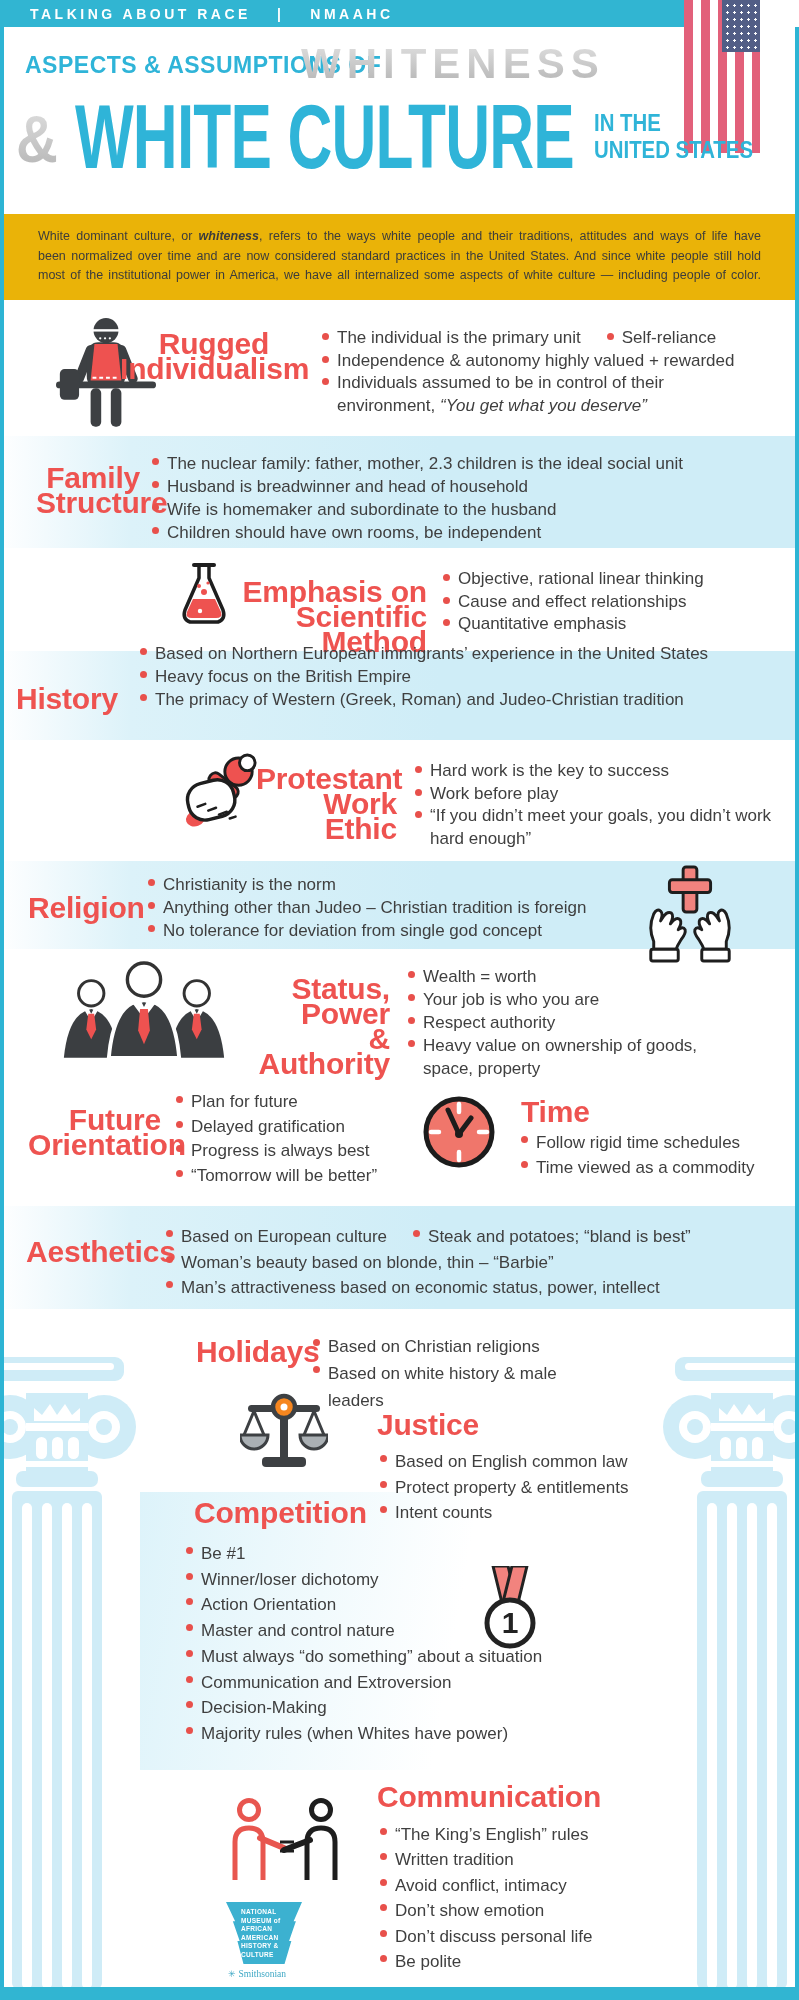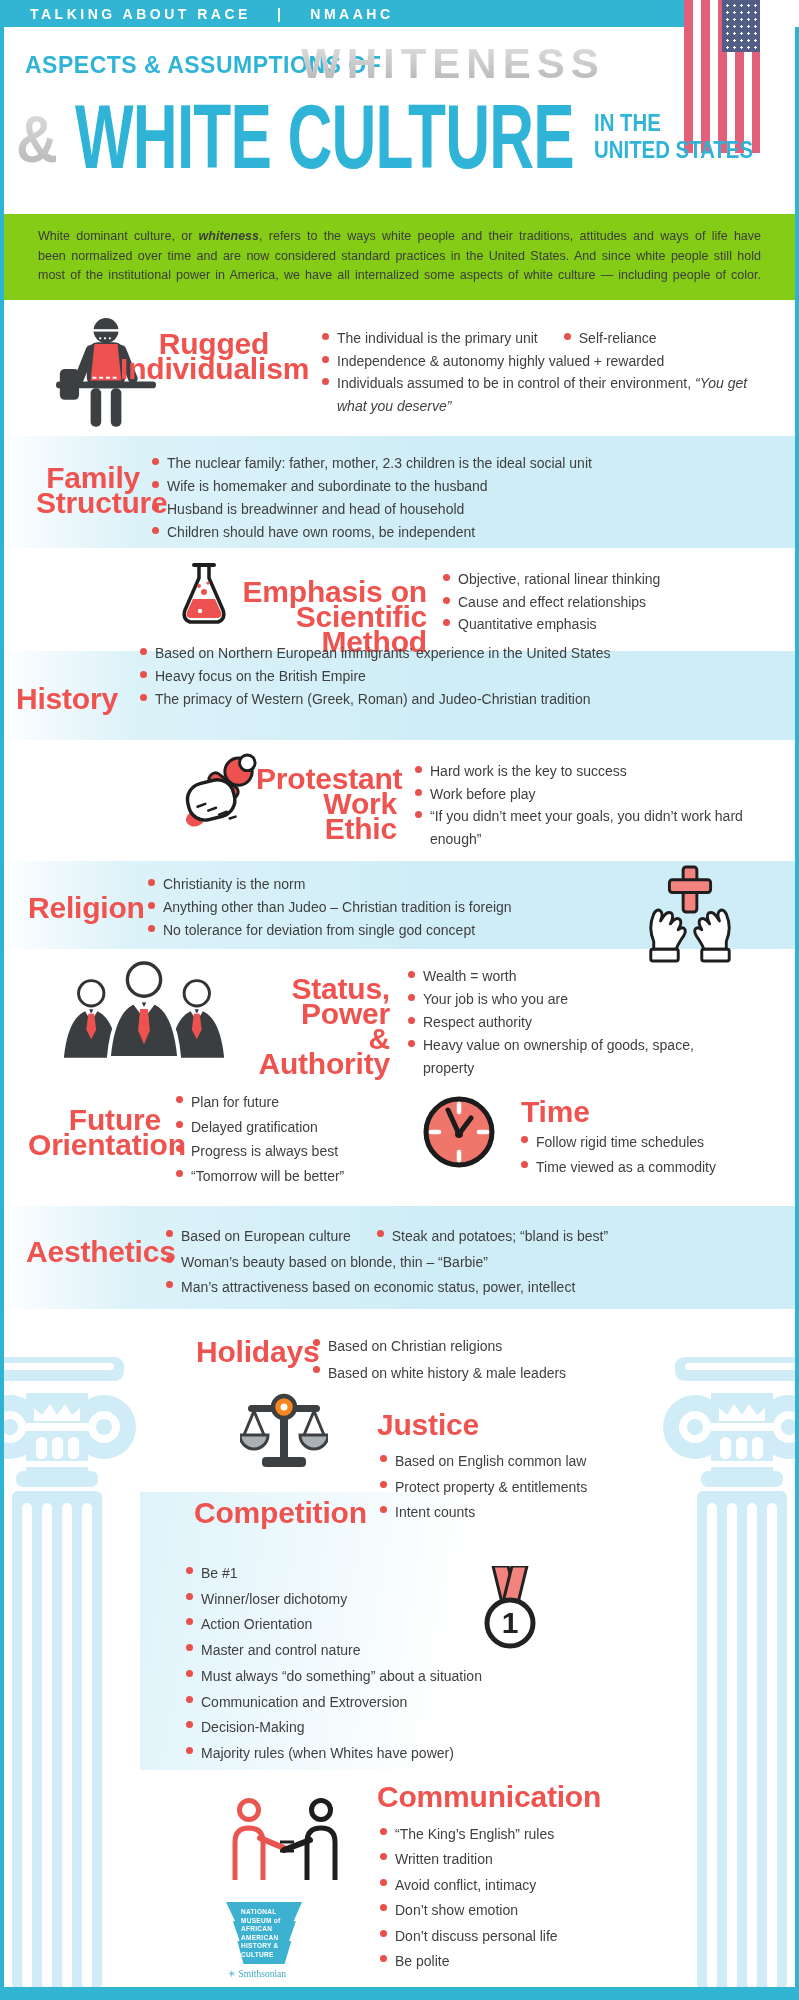--- a/index.html
+++ b/index.html
@@ -26,28 +26,28 @@
   @supports ((-webkit-background-clip:text) or (background-clip:text)) {
     .t-ghost,.t-amp { background:linear-gradient(#e2e2e2,#b2b2b2);
       -webkit-background-clip:text; background-clip:text; color:transparent; }
   }
   .t-main { left:75px; top:92px; color:#2fb4d8; font-weight:800; font-size:74px; line-height:1;
     letter-spacing:-1px; transform:scale(0.84,1.22); transform-origin:top left; white-space:nowrap; }
   .t-right { left:594px; top:109px; color:#2fb4d8; font-weight:800; font-size:24px; line-height:27px;
     transform:scaleX(0.85); transform-origin:top left; white-space:nowrap; }
 
   
-  .intro { left:4px; top:214px; width:791px; height:86px; background:#84cc16;
+  .intro { left:4px; top:214px; width:791px; height:86px; background:#eab308;
     padding:13px 34px 0 34px; font-size:12.5px; line-height:19.5px; color:#3c3c3c; }
   .intro .iline { text-align:justify; text-align-last:justify; }
 
   
   .band { left:4px; width:791px; background:linear-gradient(90deg,#fdfeff 0%,#dcf2f9 16%,#cfedf7 55%); }
   .h-red { color:#ee5350; font-weight:bold; font-size:30px; line-height:25px; letter-spacing:-0.2px; }
-  .blist { list-style:none; font-size:14px; color:#3f3f3f; }
+  .blist { list-style:none; font-size:17px; color:#3f3f3f; }
   .blist li { position:relative; padding-left:15px; }
   .blist li.dot::before, .blist .pair-item::before {
     content:""; position:absolute; left:0; top:6px; width:7px; height:7px;
     border-radius:50%; background:#e8504b; }
   .blist li.pair { display:flex; gap:26px; padding-left:0; }
   .blist .pair-item { position:relative; padding-left:15px; }
   .quote-i { font-style:italic; }
 
   .bottombar { left:0; top:1987px; width:799px; height:13px; background:#31b5d2; }
   .edge { top:27px; width:4px; height:1973px; background:#2db4d4; }
@@ -95,21 +95,21 @@
   .hol-head { left:196px; top:1339px; width:100px; text-align:right; }
   .hol-list { left:313px; top:1333px; width:300px; line-height:27px; }
 
   .justice-icon { left:240px; top:1389px; }
   .justice-head { left:377px; top:1412px; }
   .justice-list { left:380px; top:1449px; width:290px; line-height:25.5px; }
 
   .comp-grad { left:140px; top:1492px; width:405px; height:278px;
     background:linear-gradient(100deg,#ddf3fa 0%, rgba(255,255,255,0) 75%); }
   .comp-head { left:194px; top:1500px; }
-  .comp-list { left:186px; top:1541px; width:380px; line-height:25.7px;margin-top:20px; }
+  .comp-list { left:186px; top:1541px; width:380px; line-height:25.7px; }
   .medal-icon { left:481px; top:1566px; }
 
   .comm-head { left:377px; top:1784px; }
   .comm-icon { left:222px; top:1798px; }
   .comm-list { left:380px; top:1822px; width:262px; line-height:25.4px; }
 
   
   .logo { left:226px; top:1902px; width:76px; }
   .logo .keystone { width:76px; height:62px; background:#3cb1d0; color:#fff;
     clip-path:polygon(0 0,100% 0,89% 31%,92% 31%,83% 63%,86% 63%,77% 100%,23% 100%,15% 63%,18% 63%,9% 31%,12% 31%);
@@ -216,22 +216,22 @@
       <span>Individuals assumed to be in control of their environment,</span> <span class="quote-i">“You get what you deserve”</span>
     </li>
   </ul>
 
   <div class="abs family-head h-red">
     <div>Family</div>
       <div>Structure</div>
   </div>
   <ul class="abs blist family-list">
     <li class="dot">The nuclear family: father, mother, 2.3 children is the ideal social unit</li>
+    <li class="dot">Husband is breadwinner and head of household</li>
     <li class="dot">Wife is homemaker and subordinate to the husband</li>
-    <li class="dot">Husband is breadwinner and head of household</li>
     <li class="dot">Children should have own rooms, be independent</li>
   </ul>
 
   <svg class="abs sci-icon" width="52" height="68" viewBox="0 0 52 68">
     <path d="M21,4 L31,4 L31,17 L45,49 Q48,58 40,61 L12,61 Q4,58 7,49 L21,17 Z" fill="#fff" stroke="#1e1e1e" stroke-width="3.5" stroke-linejoin="round"></path>
     <path d="M16,4 L36,4" stroke="#1e1e1e" stroke-width="4" stroke-linecap="round"></path>
     <path d="M15,38 L37,38 L43,51 Q45,57 38,57 L14,57 Q7,57 9,51 Z" fill="#ee5250"></path>
     <circle cx="26" cy="31" r="3" fill="#ee5250"></circle>
       <circle cx="21" cy="25" r="2" fill="#ee5250"></circle>
       <circle cx="30" cy="22" r="1.6" fill="#ee5250"></circle>

